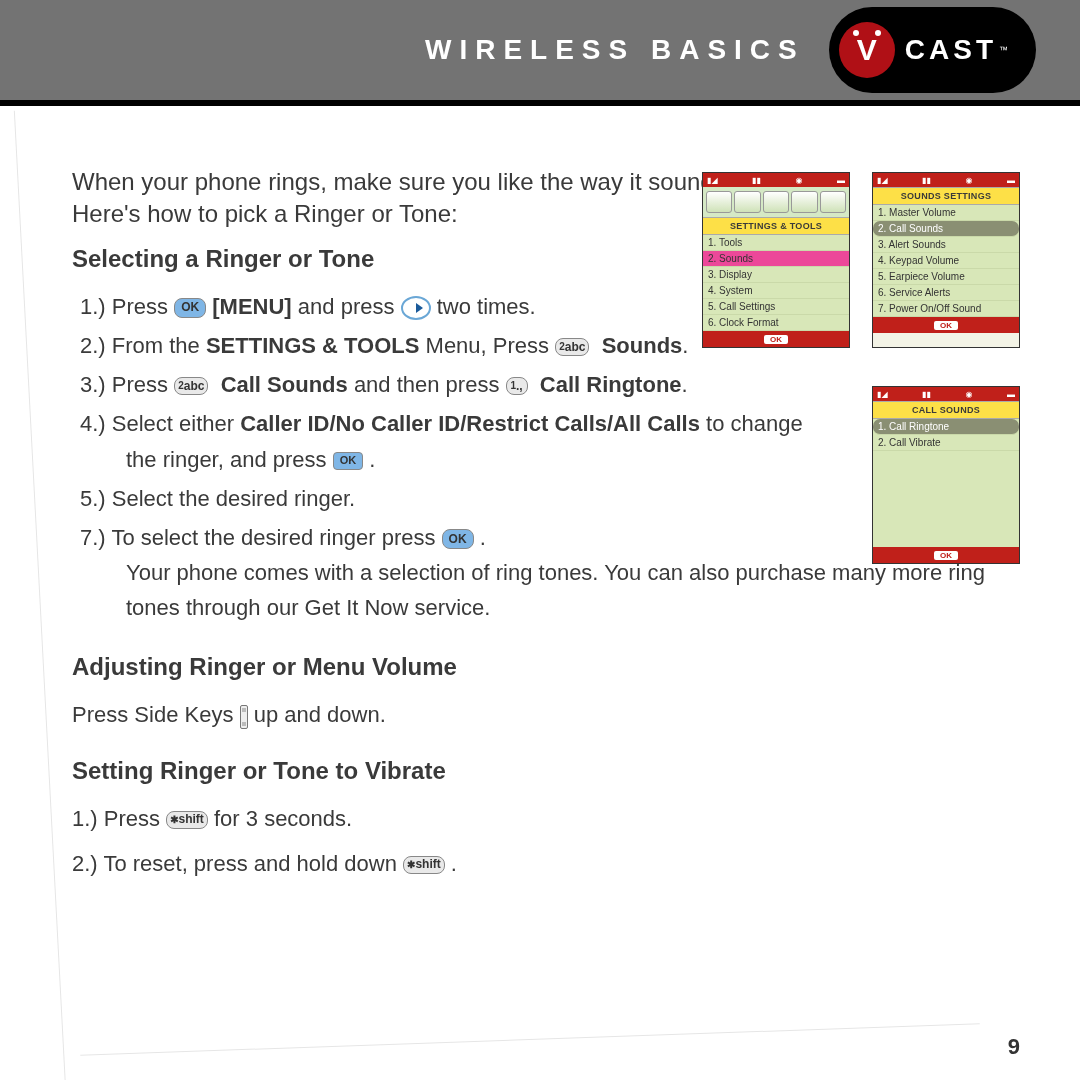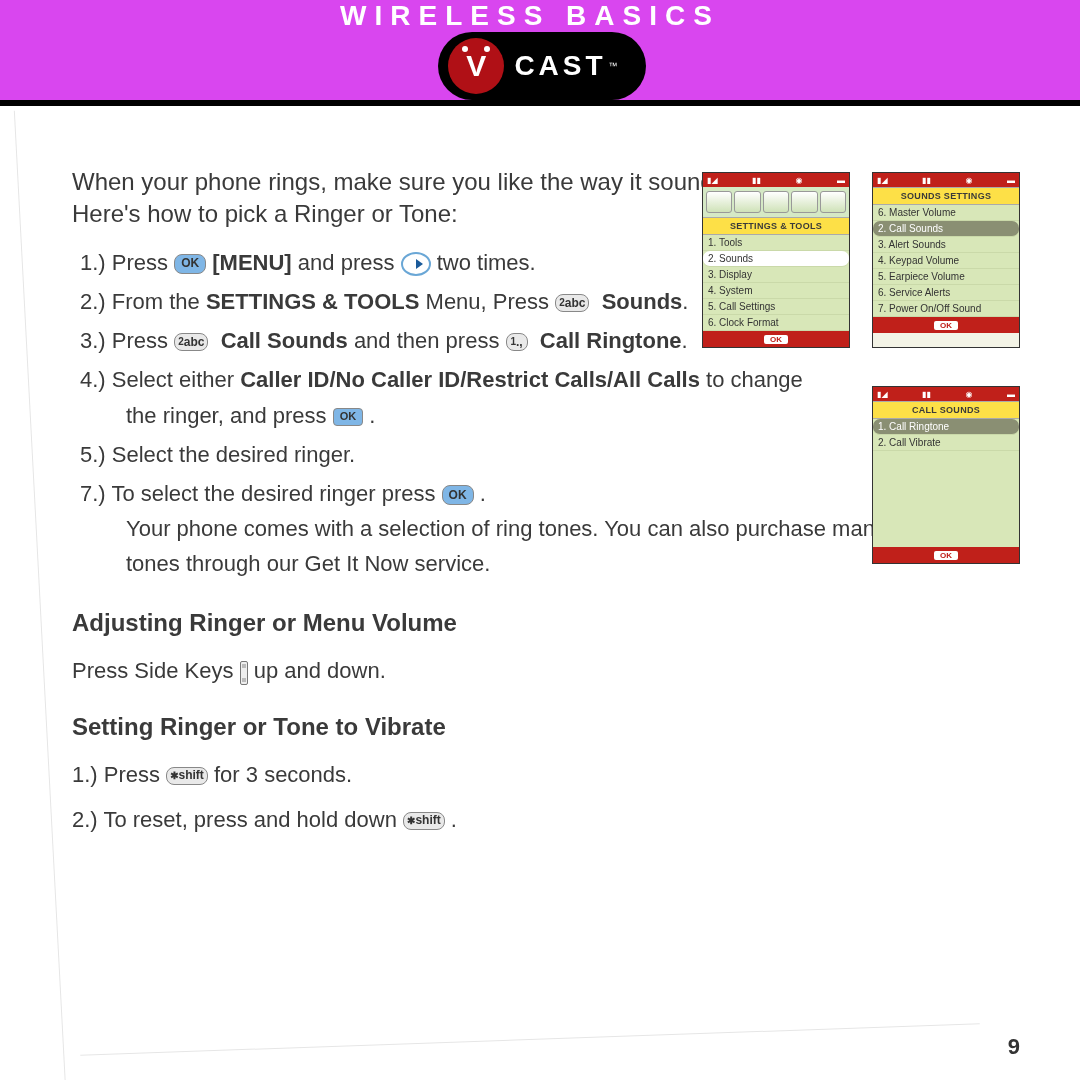--- a/index.html
+++ b/index.html
@@ -7,29 +7,28 @@
     margin: 0;
     width: 1080px;
     height: 1080px;
     font-family: Arial, Helvetica, sans-serif;
     color: #3a3a3a;
     background: #fff;
     position: relative;
     overflow: hidden;
   }
   .top-bar {
-    background: #d946ef;
+    background: #737373;
     height: 100px;
     width: 100%;
     display: flex;
     justify-content: flex-end;
     align-items: center;
-    padding-right: 20px;
+    padding-right: 44px;
     position: relative;
-    flex-direction: column;
   }
   .top-bar-shadow {
     position: absolute;
     bottom: -6px; left:0; right:0;
     height: 6px;
     background: #000;
   }
   .title {
     color: #fff;
     font-size: 28px;
@@ -168,21 +167,21 @@
     background:#fde047; text-align:center; font-weight:700;
     font-size:9px; padding:3px 0; border-top:1px solid #aaa; border-bottom:1px solid #aaa;
     letter-spacing:0.3px;
   }
   .ph-list { background:#d8e7b8; }
   .ph-item {
     font-size:10px; padding:2px 5px; color:#333;
     border-bottom:1px solid #cad9a9;
   }
   .ph-item.sel { background:#8a8f73; color:#fff;border-radius:7px; }
-  .ph-item.hl { background:#ffffff;border-radius:7px; }
+  .ph-item.hl { background:#ec4899; }
   .ph-footer{
     background:#c0201a; height:16px; display:flex; justify-content:center; align-items:center;
   }
   .ph-ok{ background:#fff; color:#c0201a; font-size:8px; font-weight:700; padding:0 6px; border-radius:2px; }
   .ph-tall { height:96px; background:#d8e7b8; }
 
   .fold-line {
     position:absolute;
     border-left:1px solid #e6e6e6;
     transform: rotate(-3deg);
@@ -217,20 +216,21 @@
 <div class="fold-line"></div>
 
 <div class="content">
 
 
   <p class="intro">
     <span>When your phone rings, make sure you like the way it sounds.</span><br>
     <span>Here's how to pick a Ringer or Tone:</span>
   </p>
 
+  <div class="subhead">Selecting a Ringer or Tone</div>
 
   <div class="steps">
     <div class="step">
       <span>1.) Press </span>
       <span class="btn">OK</span>
       <span class="b">[MENU]</span>
       <span> and press </span>
       <span class="nav-circle"></span>
       <span> two times.</span>
     </div>
@@ -332,21 +332,21 @@
 
   <div class="phone">
     <div class="ph-status">
         <span>▮◢</span>
         <span>▮▮</span>
         <span>◉</span>
         <span>▬</span>
       </div>
     <div class="ph-header">SOUNDS SETTINGS</div>
     <div class="ph-list">
-      <div class="ph-item">6. Master Volume</div>
+      <div class="ph-item">1. Master Volume</div>
       <div class="ph-item sel">2. Call Sounds</div>
       <div class="ph-item">3. Alert Sounds</div>
       <div class="ph-item">4. Keypad Volume</div>
       <div class="ph-item">5. Earpiece Volume</div>
       <div class="ph-item">6. Service Alerts</div>
       <div class="ph-item">7. Power On/Off Sound</div>
     </div>
     <div class="ph-footer">
         <span class="ph-ok">OK</span>
       </div>

